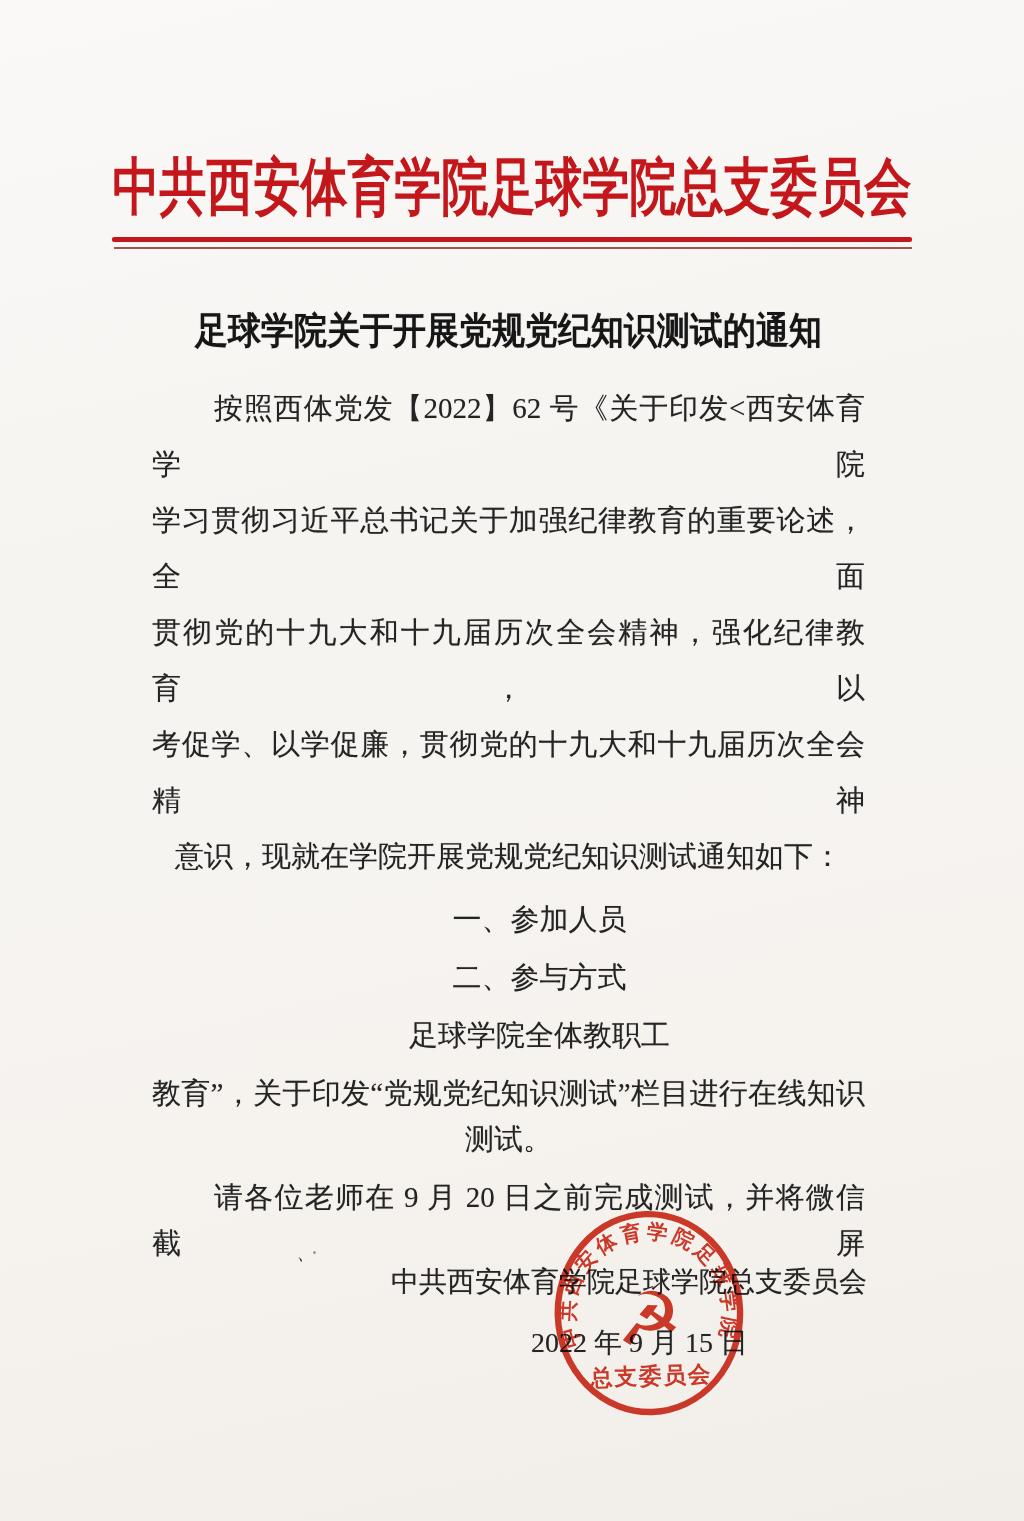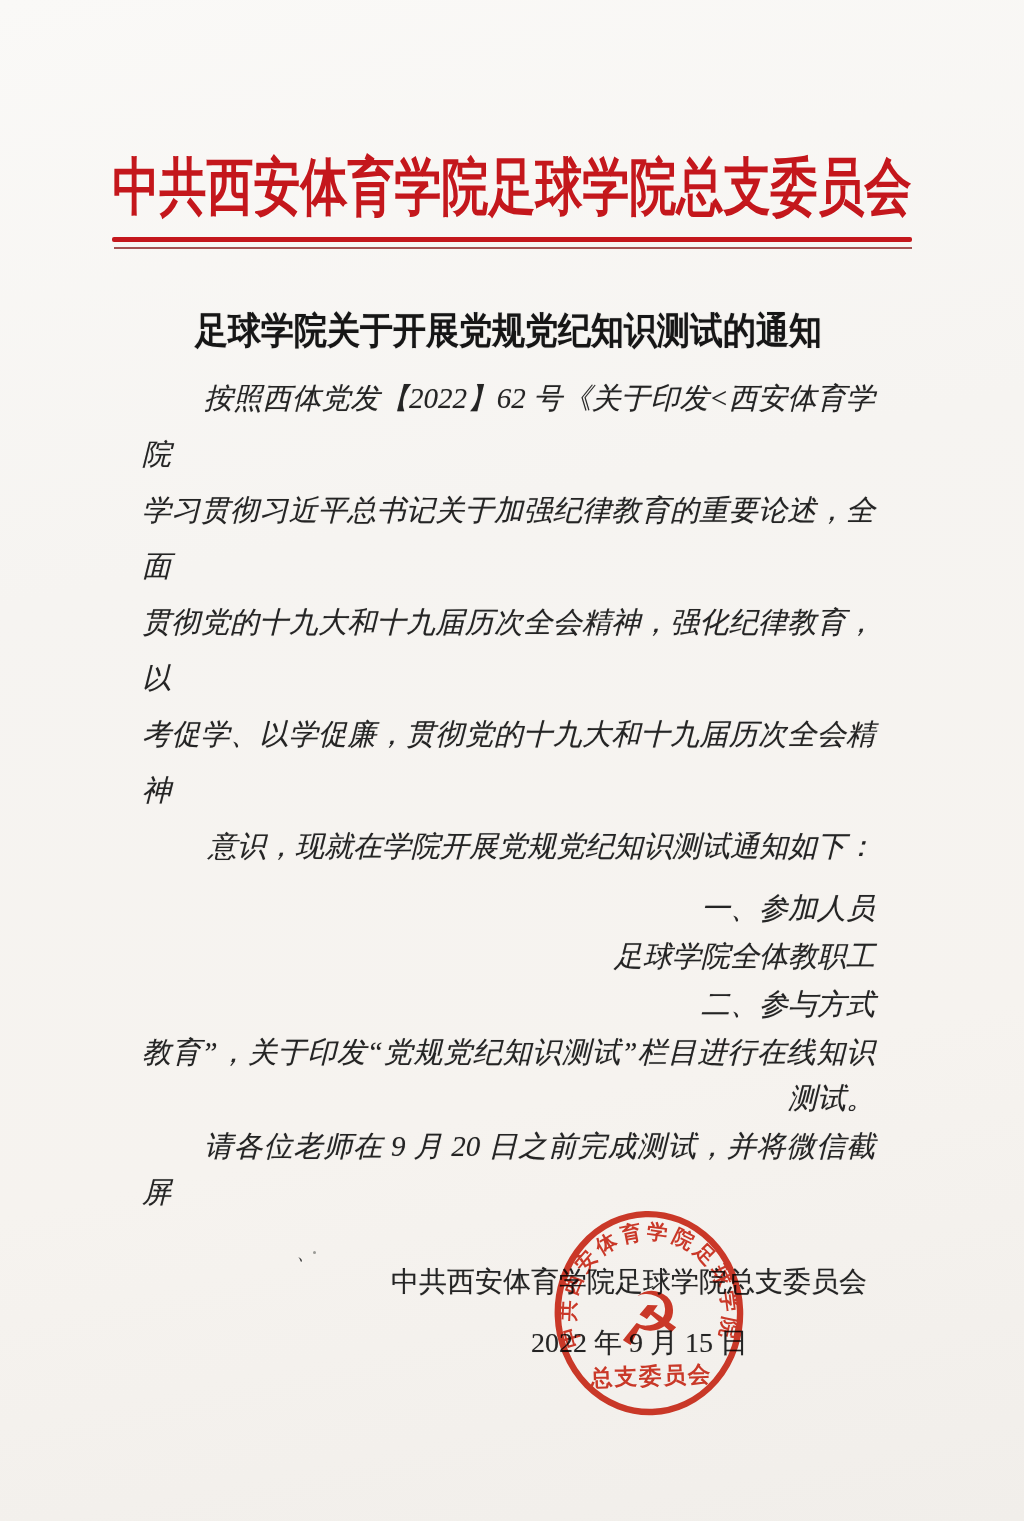--- a/index.html
+++ b/index.html
@@ -27,25 +27,25 @@
     font-size:33px; font-weight:700; color:#161616;
     transform:scaleY(1.12); transform-origin:center top;
     white-space:nowrap;
     text-shadow:0 0 1px rgba(0,0,0,.35);
   }
   .doc-body {
     position:absolute; top:368px; left:140px; width:737px;
     font-size:29px; color:#242424;
     text-shadow:0 0 1px rgba(0,0,0,.28);
   }
-  .para { margin:2px;font-style:italic; }
+  .para { margin:12px; }
   .para.wide { margin-bottom:11px; }
   .para.wide .line { line-height:56px; }
   .para.normal .line { line-height:46px; }
-  .line { white-space:nowrap; text-align:right; }
+  .line { white-space:nowrap; text-align:center; }
   .line.fill { text-align:justify; text-align-last:justify; white-space:normal; }
   .line.first { text-indent:62px; }
   .signature {
     position:absolute; top:1262px; left:140px; width:737px;
     text-align:right; padding-right:10px;
     font-size:28px; color:#242424; line-height:40px;
     white-space:nowrap;
     text-shadow:0 0 1px rgba(0,0,0,.28);
   }
   .doc-date {
@@ -83,24 +83,24 @@
       <div class="line first fill">按照西体党发【2022】62 号《关于印发&lt;西安体育学院</div>
       <div class="line fill">学习贯彻习近平总书记关于加强纪律教育的重要论述，全面</div>
       <div class="line fill">贯彻党的十九大和十九届历次全会精神，强化纪律教育，以</div>
       <div class="line fill">考促学、以学促廉，贯彻党的十九大和十九届历次全会精神</div>
       <div class="line">意识，现就在学院开展党规党纪知识测试通知如下：</div>
     </div>
     <div class="para normal">
       <div class="line first">一、参加人员</div>
     </div>
     <div class="para normal">
-      <div class="line first">足球学院全体教职工</div>
+      <div class="line first">二、参与方式</div>
     </div>
     <div class="para normal">
-      <div class="line first">二、参与方式</div>
+      <div class="line first">足球学院全体教职工</div>
     </div>
     <div class="para normal">
       <div class="line fill">教育”，关于印发“党规党纪知识测试”栏目进行在线知识</div>
       <div class="line">测试。</div>
     </div>
     <div class="para normal">
     </div>
     <div class="para normal">
       <div class="line first fill">请各位老师在 9 月 20 日之前完成测试，并将微信截屏</div>
     </div>

